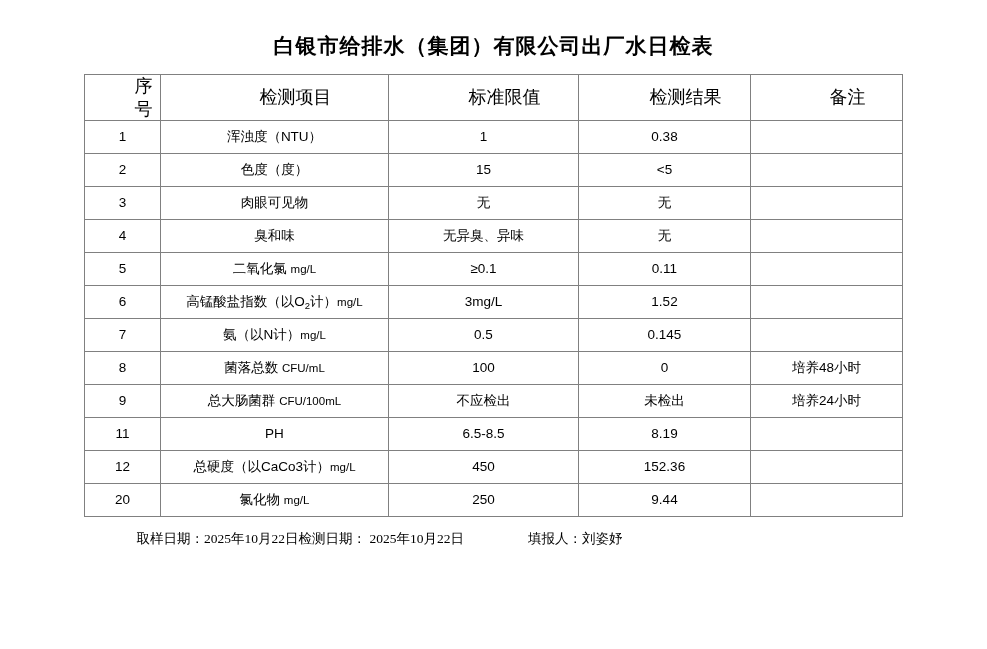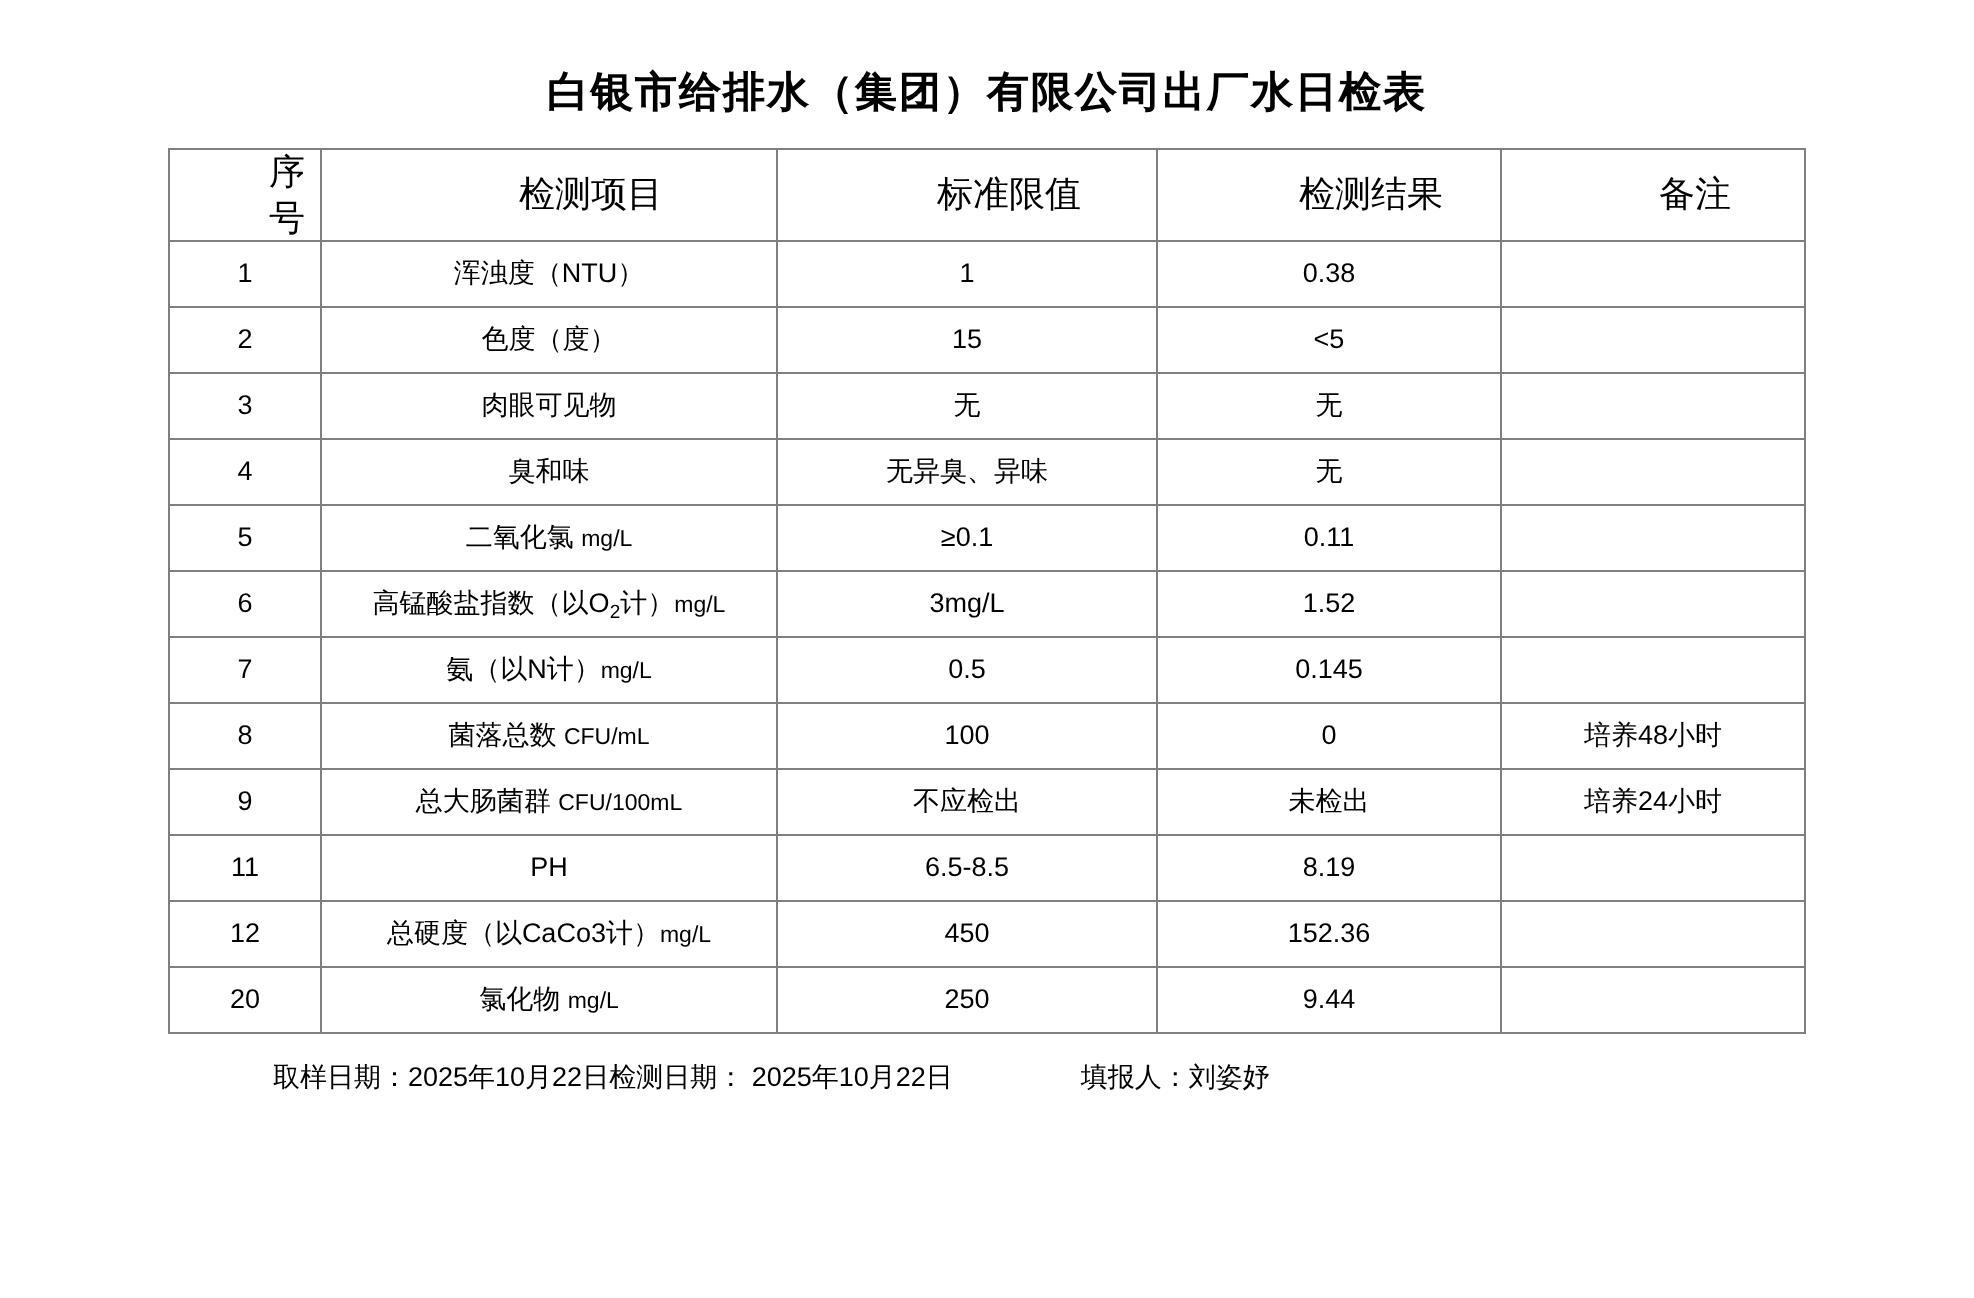--- a/index.html
+++ b/index.html
@@ -68,20 +68,21 @@
   }
   .footer {
     display: flex;
     width: 818px;
     margin: 0 auto;
     padding-top: 13px;
     font-size: 13.5px;
   }
   .footer .f-cell {
     white-space: nowrap;
+    font-family: Liberation Serif, serif;
   }
   .footer .f1 { margin-left: 52px; }
   .footer .f2 { }
   .footer .f3 { margin-left: 64px; }
 </style>
 </head>
 <body>
 
 <div class="page">
 

